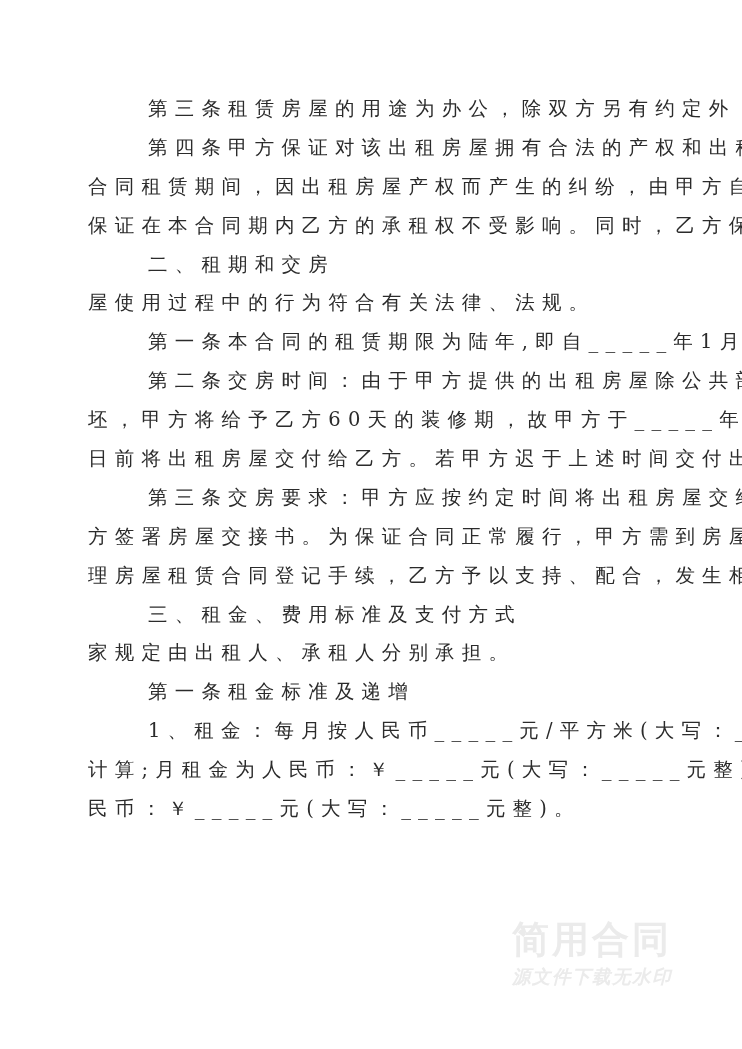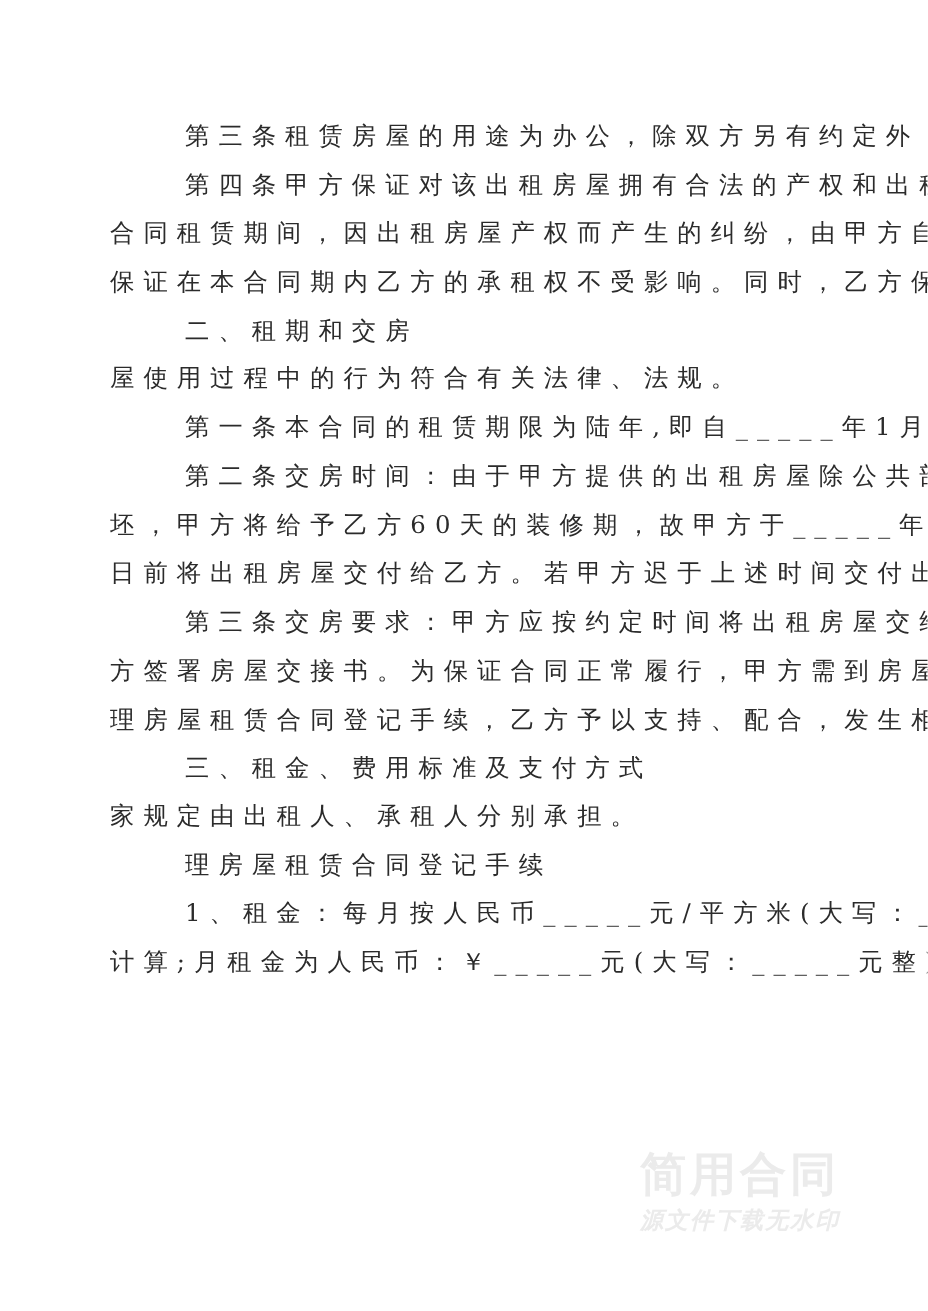--- a/index.html
+++ b/index.html
@@ -73,22 +73,23 @@
     <div class="line">屋使用过程中的行为符合有关法律、法规。</div>
     <div class="line indent">第一条本合同的租赁期限为陆年,即自_____年1月1日到_____</div>
     <div class="line indent">第二条交房时间：由于甲方提供的出租房屋除公共部分外均为毛</div>
     <div class="line">坯，甲方将给予乙方60天的装修期，故甲方于_____年_____月_____</div>
     <div class="line">日前将出租房屋交付给乙方。若甲方迟于上述时间交付出租房屋，租</div>
     <div class="line indent">第三条交房要求：甲方应按约定时间将出租房屋交给乙方，由双</div>
     <div class="line">方签署房屋交接书。为保证合同正常履行，甲方需到房屋管理部门办</div>
     <div class="line">理房屋租赁合同登记手续，乙方予以支持、配合，发生相关费用按国</div>
     <div class="line indent">三、租金、费用标准及支付方式</div>
     <div class="line">家规定由出租人、承租人分别承担。</div>
-    <div class="line indent">理房屋租赁合同登记手续</div>
+    <div class="line indent">第一条租金标准及递增</div>
     <div class="line indent">1、租金：每月按人民币_____元/平方米(大写：_____元/平方米)</div>
     <div class="line">计算;月租金为人民币：￥_____元(大写：_____元整)，年租金共计人</div>
+    <div class="line">民币：￥_____元(大写：_____元整)。</div>
   </div>
 
   <div class="watermark">
     <div class="wm-title">简用合同</div>
     <div class="wm-sub">源文件下载无水印</div>
   </div>
 </div>
 
 </body></html>

